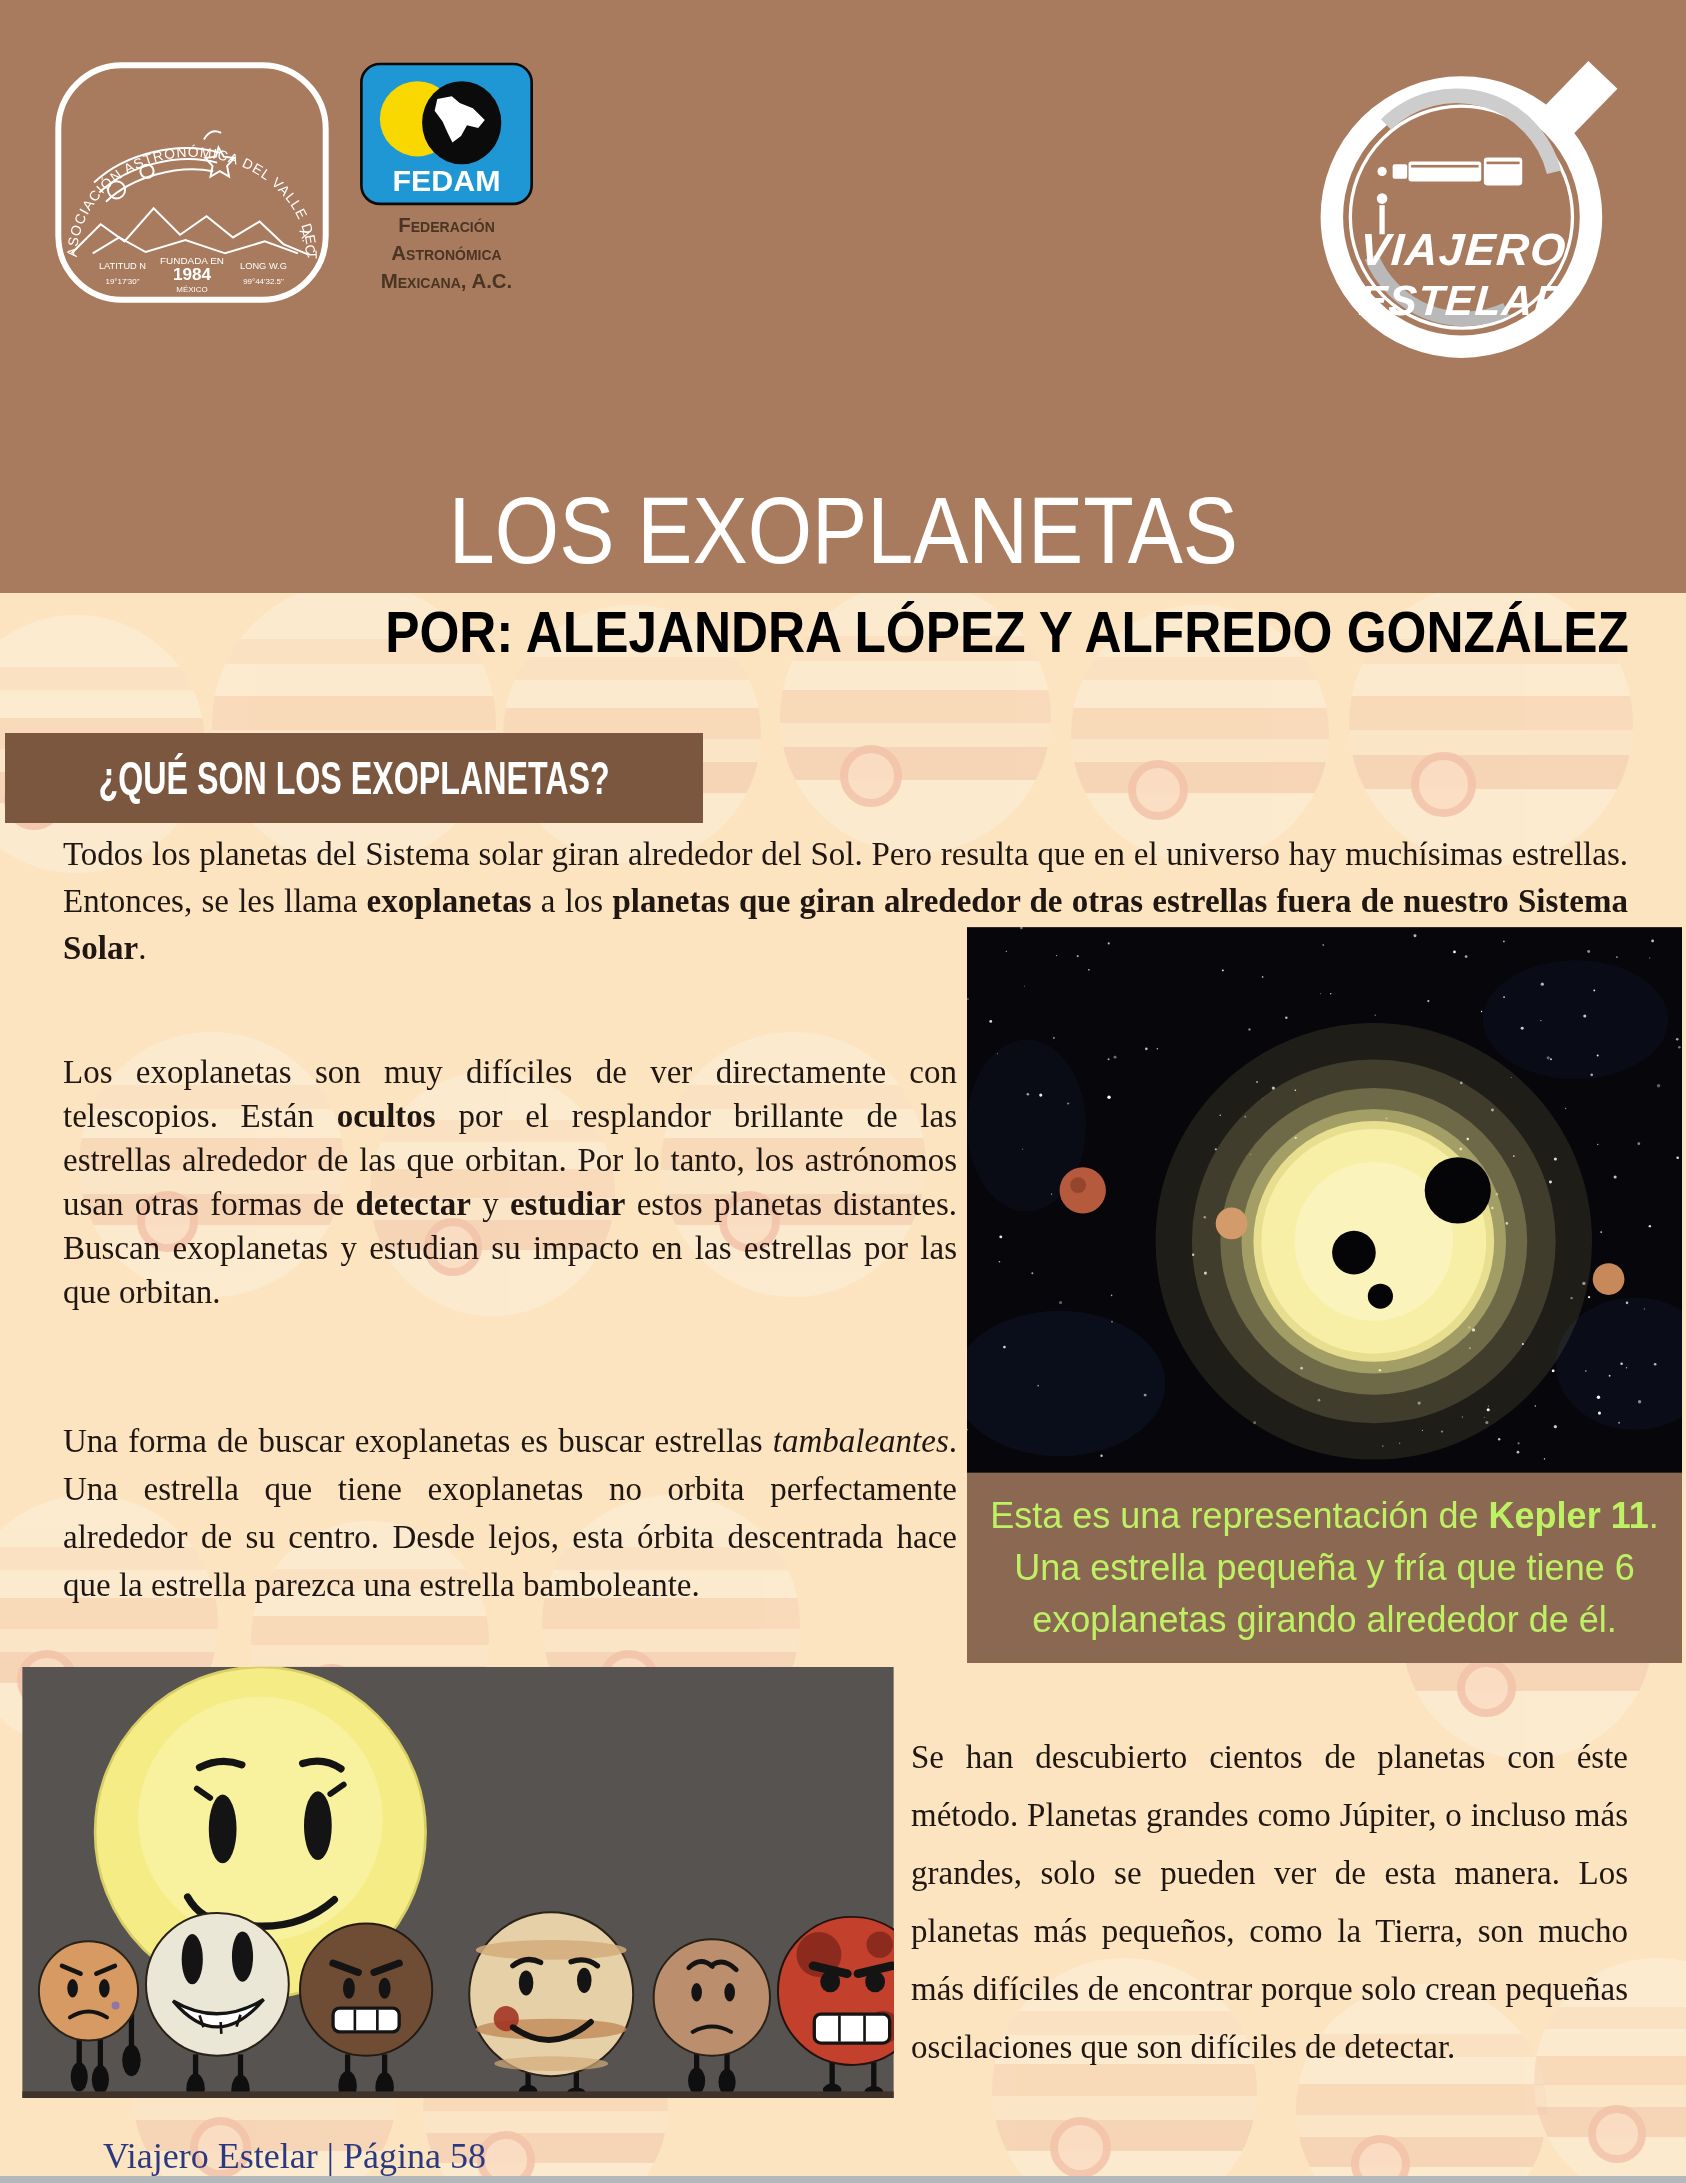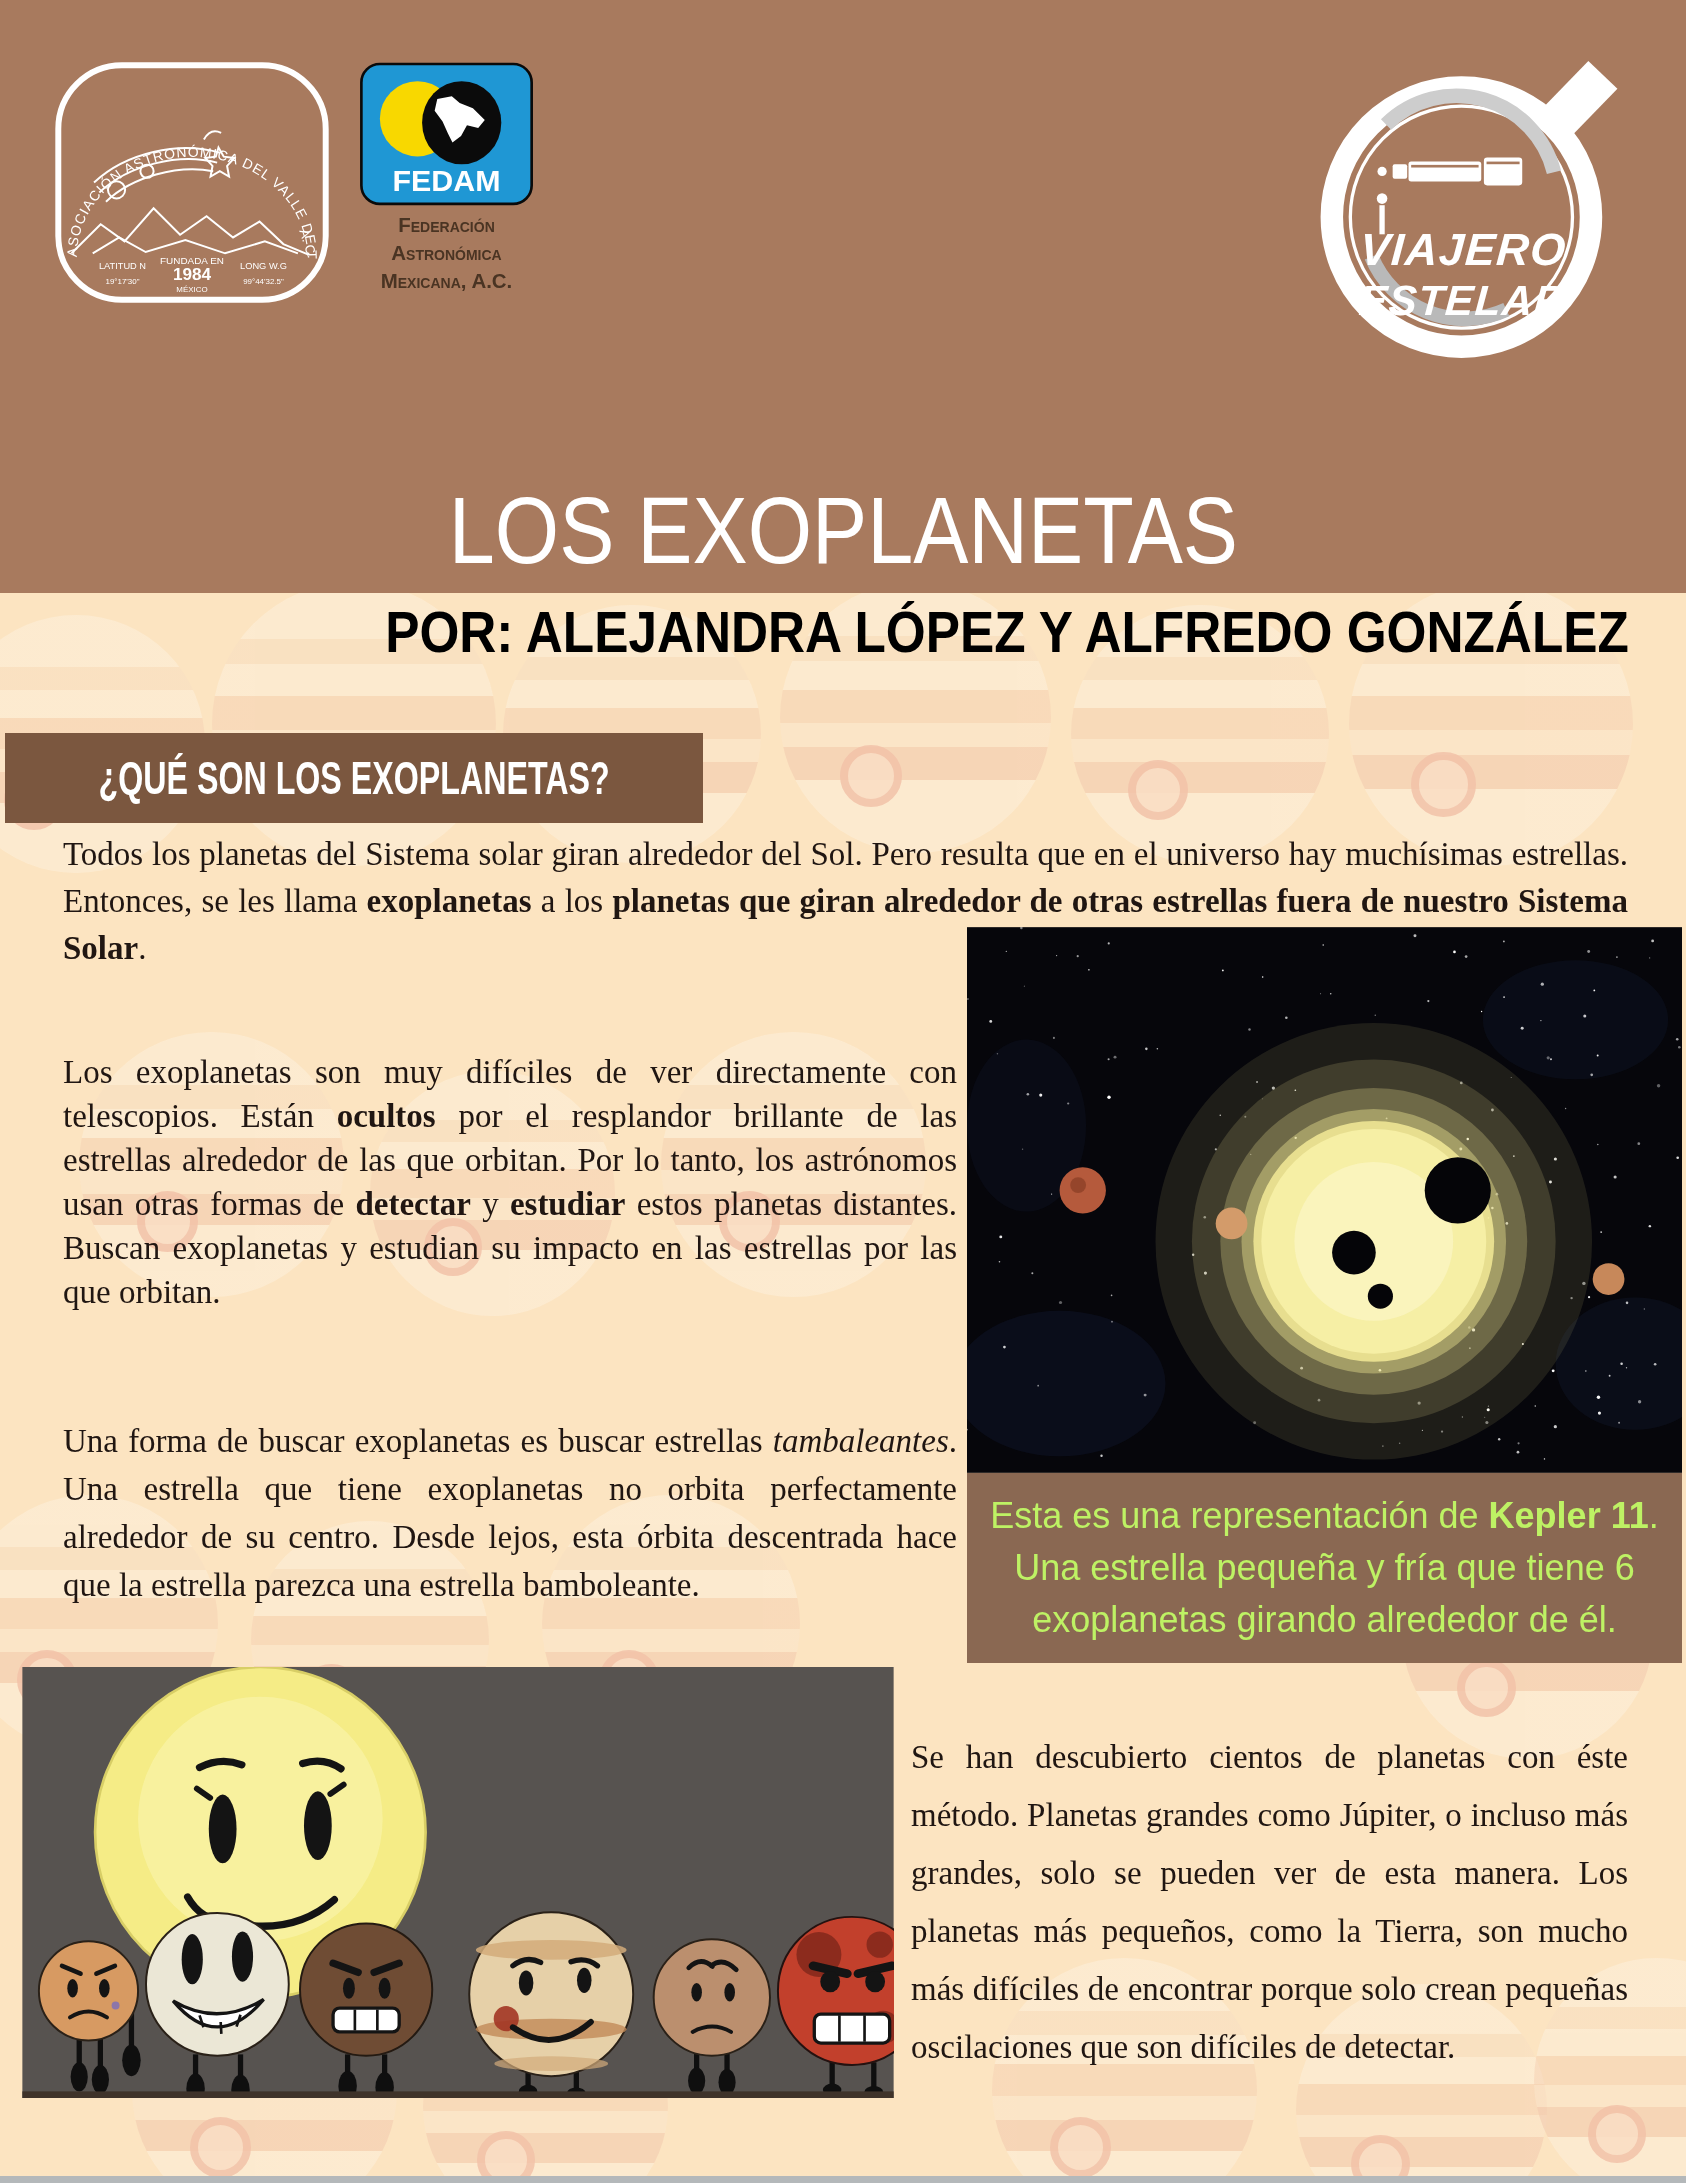--- a/index.html
+++ b/index.html
@@ -450,16 +450,19 @@
         <path d="M 1196 452 l 52 12 M 1316 452 l -52 12" stroke="#141414" stroke-width="13" stroke-linecap="round"></path>
         <ellipse cx="1222" cy="476" rx="15" ry="16" fill="#141414"></ellipse>
         <ellipse cx="1290" cy="476" rx="15" ry="16" fill="#141414"></ellipse>
         <rect x="1198" y="525" width="114" height="44" rx="10" fill="#fff" stroke="#141414" stroke-width="5"></rect>
         <path d="M 1236 527 v 40 M 1274 527 v 40" stroke="#141414" stroke-width="4"></path>
       </g>
       <rect y="642" width="1318" height="10" fill="#3f332a"></rect>
     </svg>
   </figure>
 
+  <footer class="footer">
+    <span>Viajero Estelar  |  Página 58</span>
+  </footer>
 
   <div class="bottom-edge"></div>
 </div>
 
 
 </body></html>

